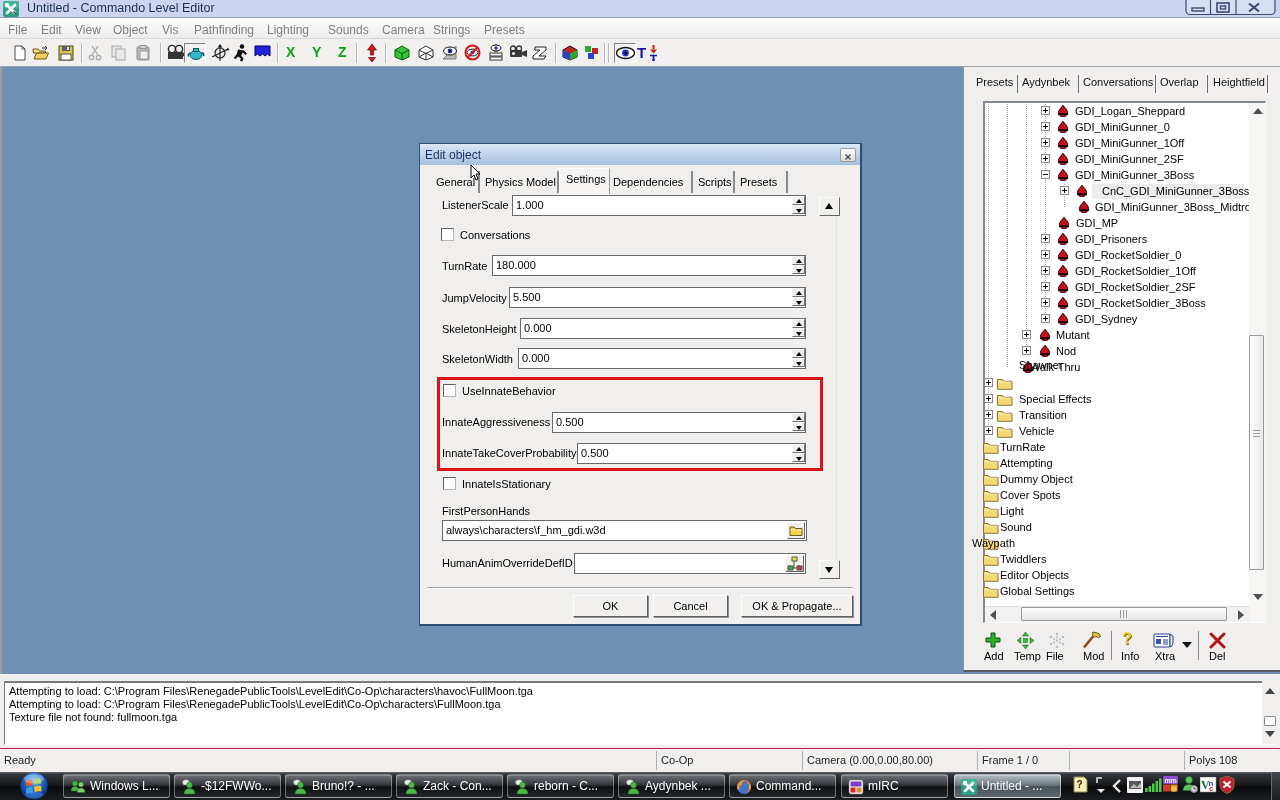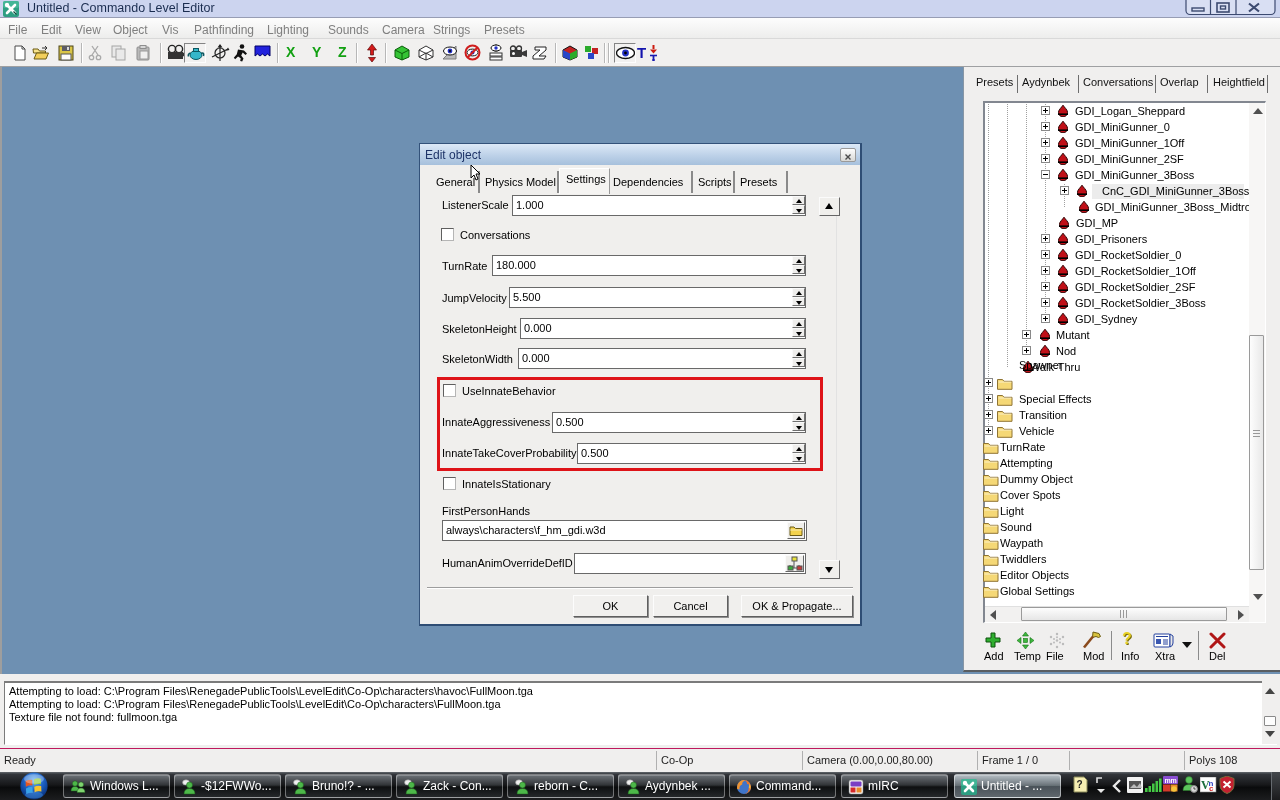--- a/index.html
+++ b/index.html
@@ -444,21 +444,21 @@
  <div class="trow" style="left:1000px;top:505px">Light</div>
  <svg class="abs" style="left:983px;top:521px" width="16" height="13">
       <path d="M.5 2.5 h5 l1.5 1.8 h8 v8 h-14.5z" fill="#f5d876" stroke="#8f7433"></path>
       <path d="M1.5 5 h13" stroke="#fff" stroke-width="1" opacity=".6"></path>
     </svg>
  <div class="trow" style="left:1000px;top:521px">Sound</div>
  <svg class="abs" style="left:983px;top:537px" width="16" height="13">
       <path d="M.5 2.5 h5 l1.5 1.8 h8 v8 h-14.5z" fill="#f5d876" stroke="#8f7433"></path>
       <path d="M1.5 5 h13" stroke="#fff" stroke-width="1" opacity=".6"></path>
     </svg>
- <div class="trow" style="left:1000px;top:537px">Waypath</div>
+ <div class="trow" style="left:972px;top:537px">Waypath</div>
  <svg class="abs" style="left:983px;top:553px" width="16" height="13">
       <path d="M.5 2.5 h5 l1.5 1.8 h8 v8 h-14.5z" fill="#f5d876" stroke="#8f7433"></path>
       <path d="M1.5 5 h13" stroke="#fff" stroke-width="1" opacity=".6"></path>
     </svg>
  <div class="trow" style="left:1000px;top:553px">Twiddlers</div>
  <svg class="abs" style="left:983px;top:569px" width="16" height="13">
       <path d="M.5 2.5 h5 l1.5 1.8 h8 v8 h-14.5z" fill="#f5d876" stroke="#8f7433"></path>
       <path d="M1.5 5 h13" stroke="#fff" stroke-width="1" opacity=".6"></path>
     </svg>
  <div class="trow" style="left:1000px;top:569px">Editor Objects</div>

